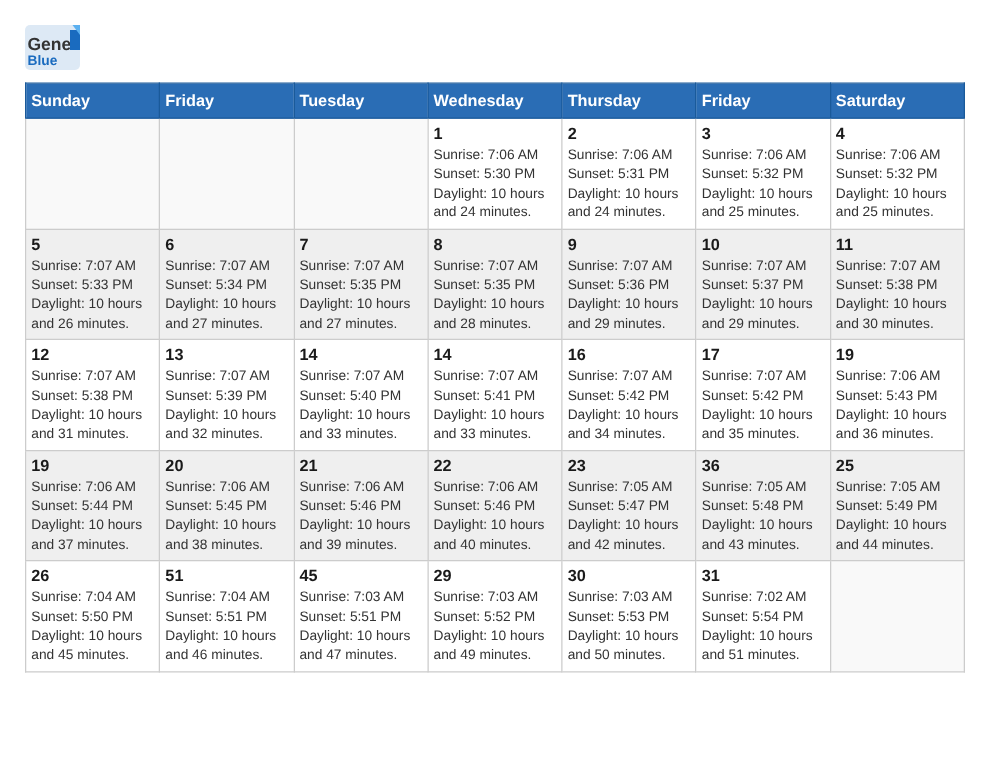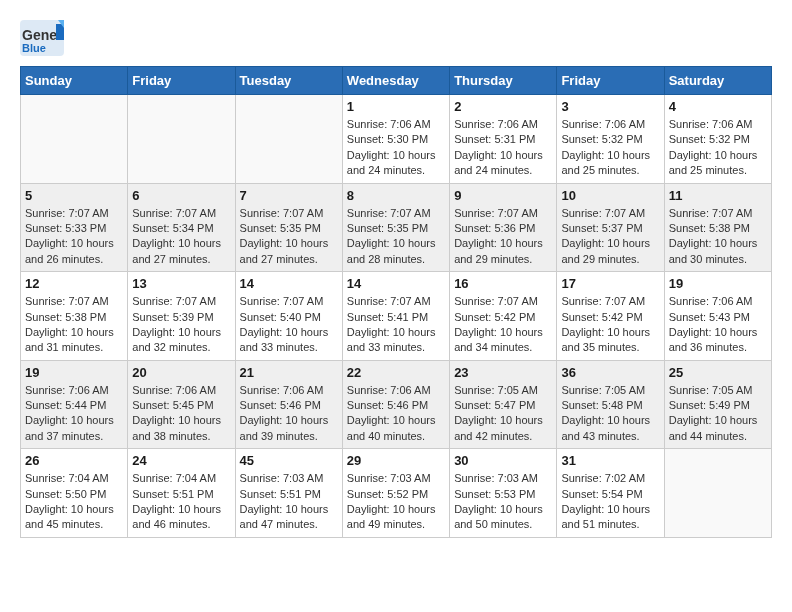--- a/index.html
+++ b/index.html
@@ -295,21 +295,21 @@
       </tr>
       <tr>
         <td>
           <div class="day-number">26</div>
           <div class="day-info" style="white-space: pre-line;">Sunrise: 7:04 AM
 Sunset: 5:50 PM
 Daylight: 10 hours
 and 45 minutes.</div>
         </td>
         <td>
-          <div class="day-number">24</div>
+          <div class="day-number">51</div>
           <div class="day-info" style="white-space: pre-line;">Sunrise: 7:04 AM
 Sunset: 5:51 PM
 Daylight: 10 hours
 and 46 minutes.</div>
         </td>
         <td>
           <div class="day-number">45</div>
           <div class="day-info" style="white-space: pre-line;">Sunrise: 7:03 AM
 Sunset: 5:51 PM
 Daylight: 10 hours

